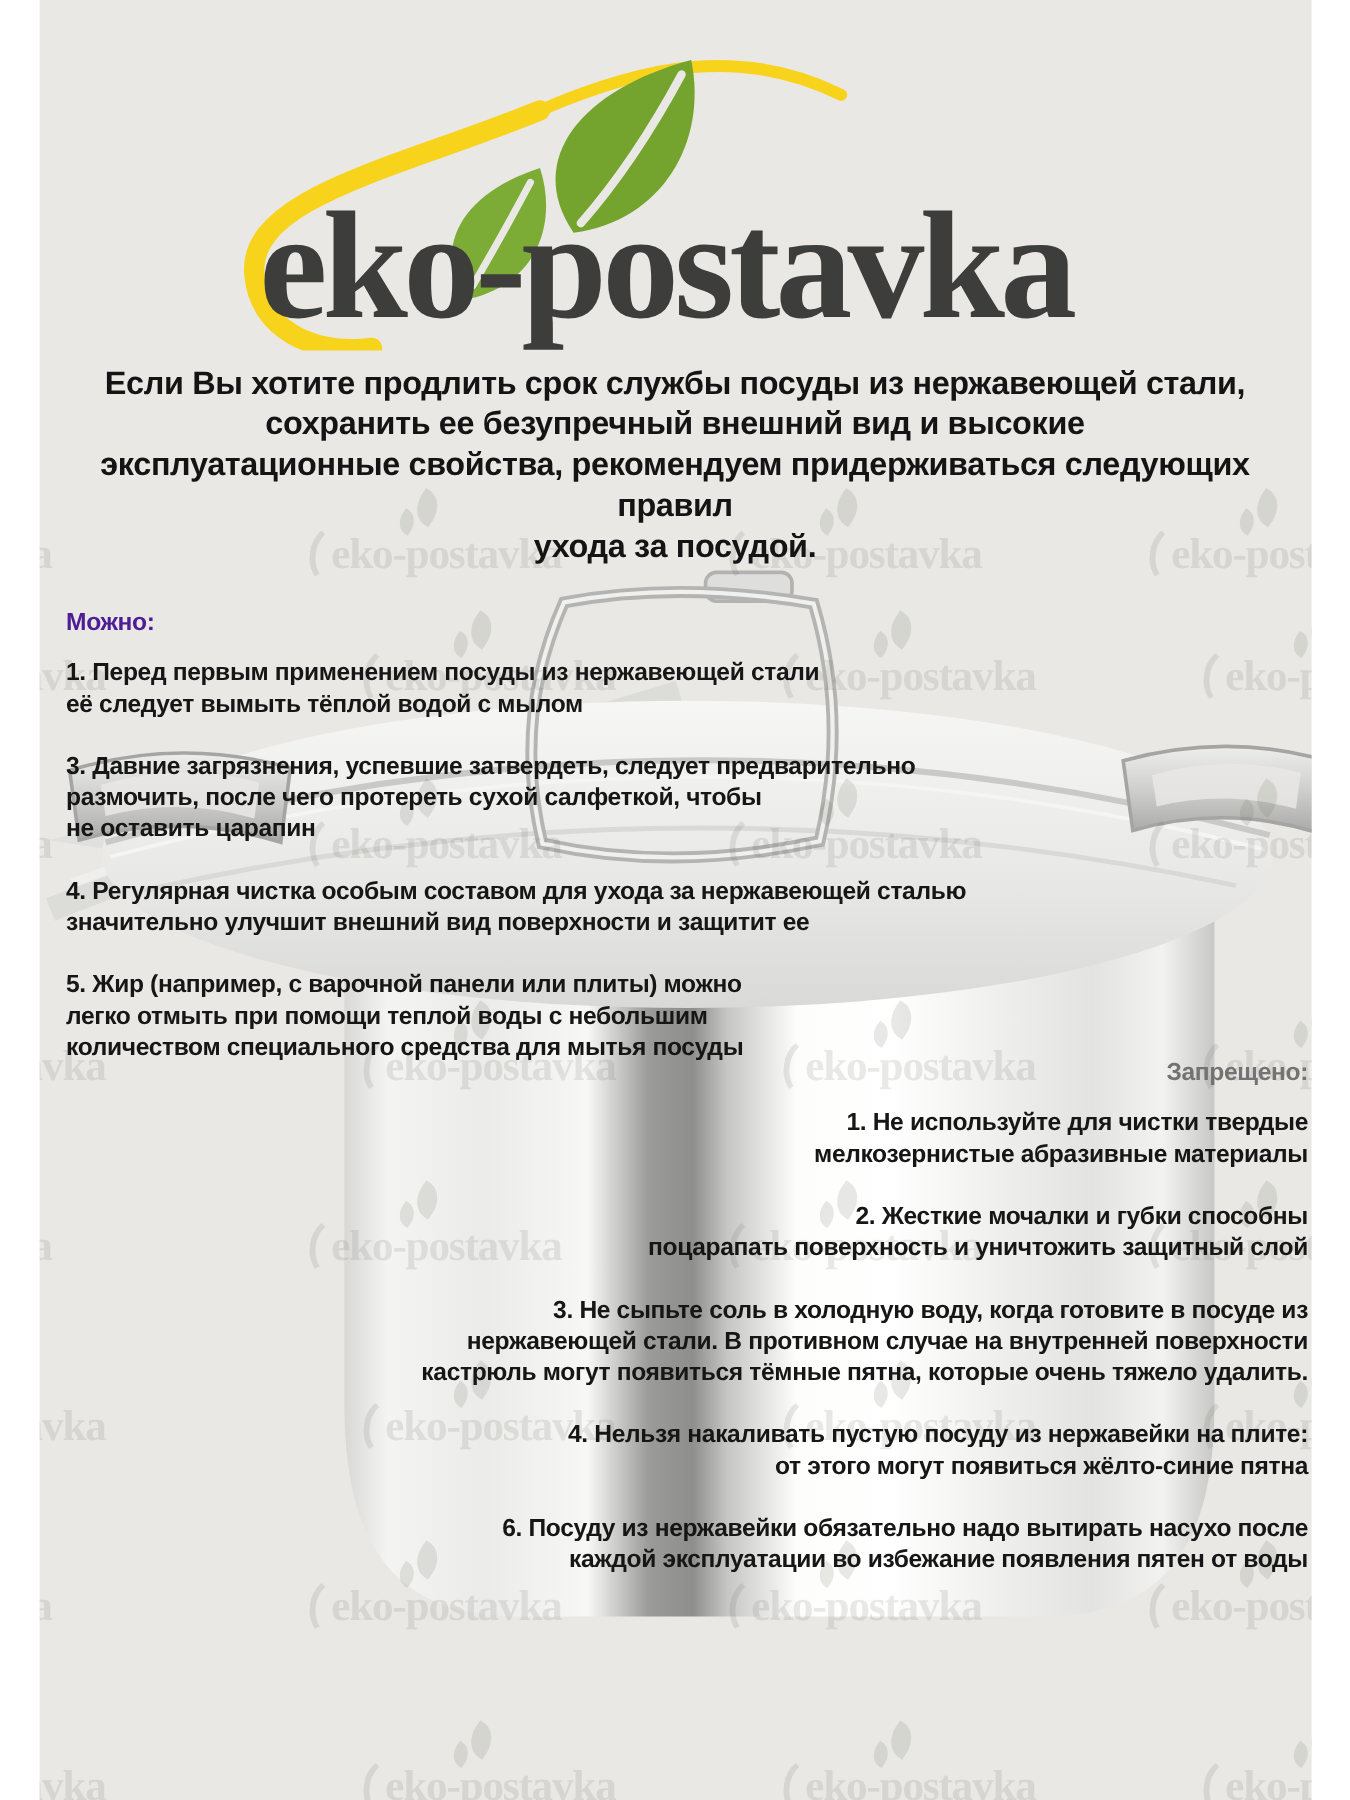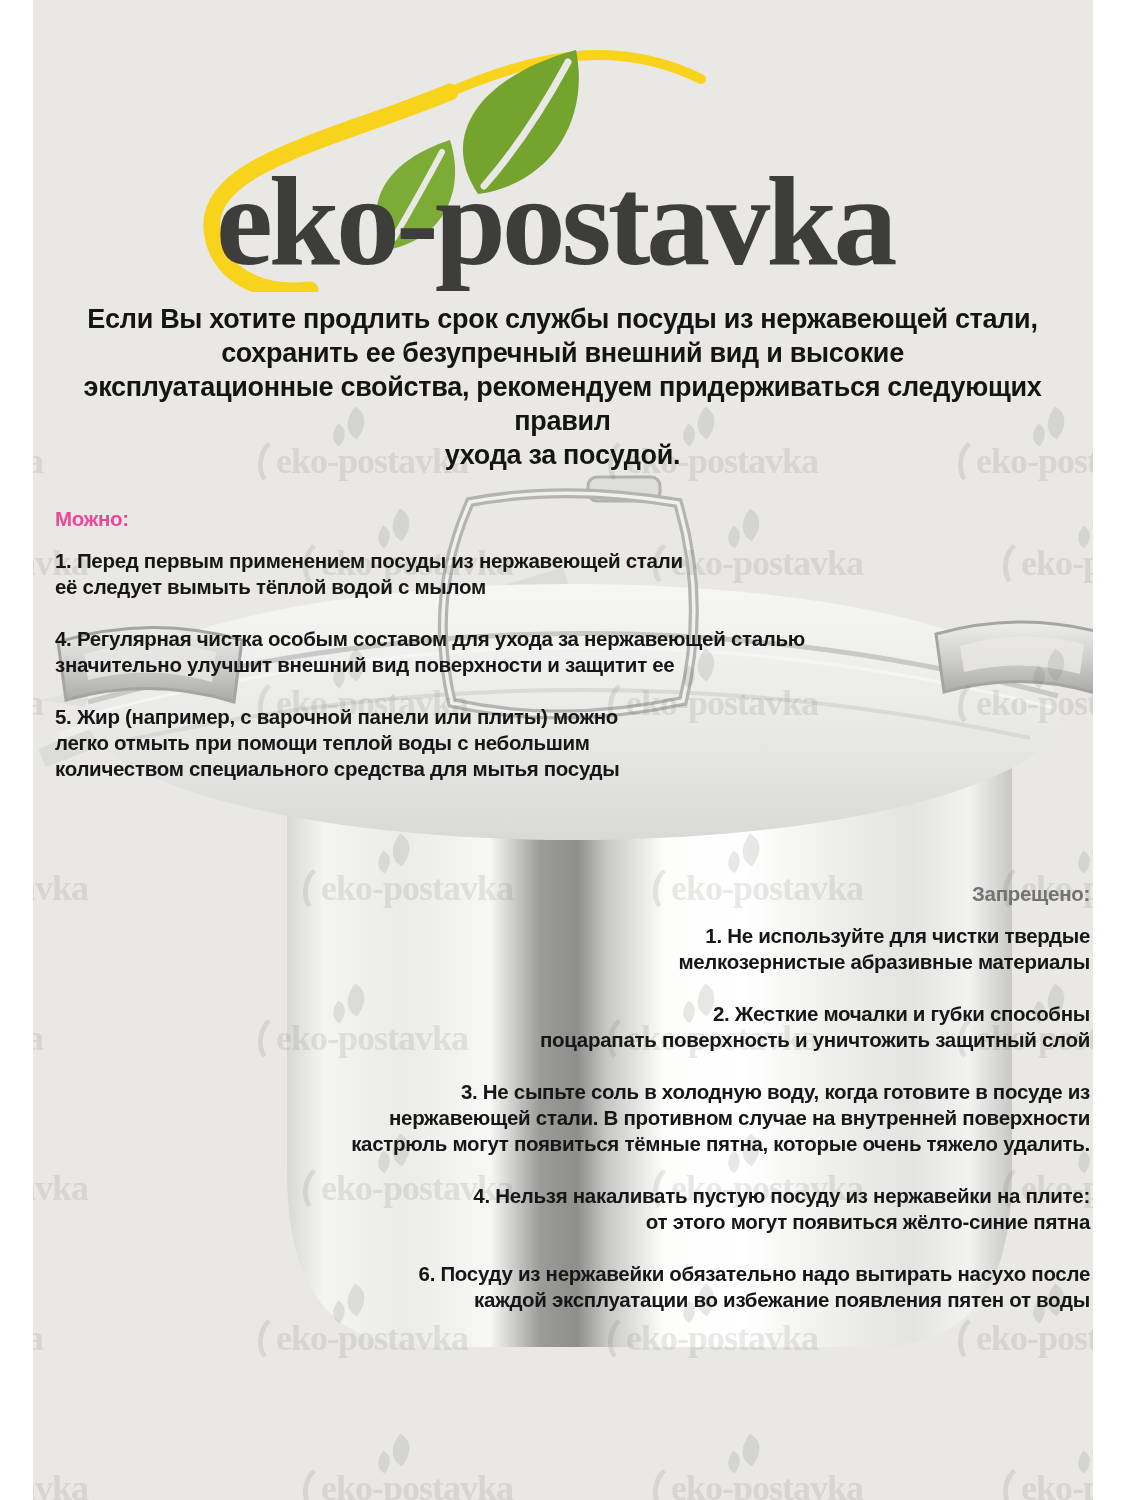--- a/index.html
+++ b/index.html
@@ -23,21 +23,21 @@
   
   #intro{position:absolute;left:45px;top:302px;width:1035px;text-align:center;
          font-size:27px;line-height:34px;font-weight:bold;color:#141414;letter-spacing:-0.3px;}
   
   .list-title{font-weight:bold;}
   #allowed{position:absolute;left:55px;top:506px;width:830px;text-align:left;
            font-size:20.5px;line-height:26px;font-weight:bold;color:#161616;letter-spacing:-0.3px;}
   #forbidden{position:absolute;right:35px;top:881px;width:810px;text-align:right;
            font-size:20.5px;line-height:26px;font-weight:bold;color:#161616;letter-spacing:-0.3px;}
   .list-item{white-space:pre-line;margin-bottom:26px;margin-top:16px;}
-  #allowed .list-title{color:#ec4899;margin-bottom:2px;}
+  #allowed .list-title{color:#4c1d95;margin-bottom:2px;}
   #forbidden .list-title{color:#737373;margin-bottom:2px;}
 </style>
 </head>
 <body>
 
 <div id="page">
 
   <div id="panel">
 
     <svg id="pot-layer" viewBox="0 0 1125 1500" xmlns="http://www.w3.org/2000/svg">
@@ -276,20 +276,23 @@
     <div>Если Вы хотите продлить срок службы посуды из нержавеющей стали,</div>
     <div>сохранить ее безупречный внешний вид и высокие</div>
     <div>эксплуатационные свойства, рекомендуем придерживаться следующих правил</div>
     <div>ухода за посудой.</div>
   </div>
 
   <div id="allowed">
     <div class="list-title">Можно:</div>
     <div class="list-item">1. Перед первым применением посуды из нержавеющей стали
 её следует вымыть тёплой водой с мылом</div>
+    <div class="list-item">3. Давние загрязнения, успевшие затвердеть, следует предварительно
+размочить, после чего протереть сухой салфеткой, чтобы
+не оставить царапин</div>
     <div class="list-item">4. Регулярная чистка особым составом для ухода за нержавеющей сталью
 значительно улучшит внешний вид поверхности и защитит ее</div>
     <div class="list-item">5. Жир (например, с варочной панели или плиты) можно
 легко отмыть при помощи теплой воды с небольшим
 количеством специального средства для мытья посуды</div>
   </div>
 
   <div id="forbidden">
     <div class="list-title">Запрещено:</div>
     <div class="list-item">1. Не используйте для чистки твердые

